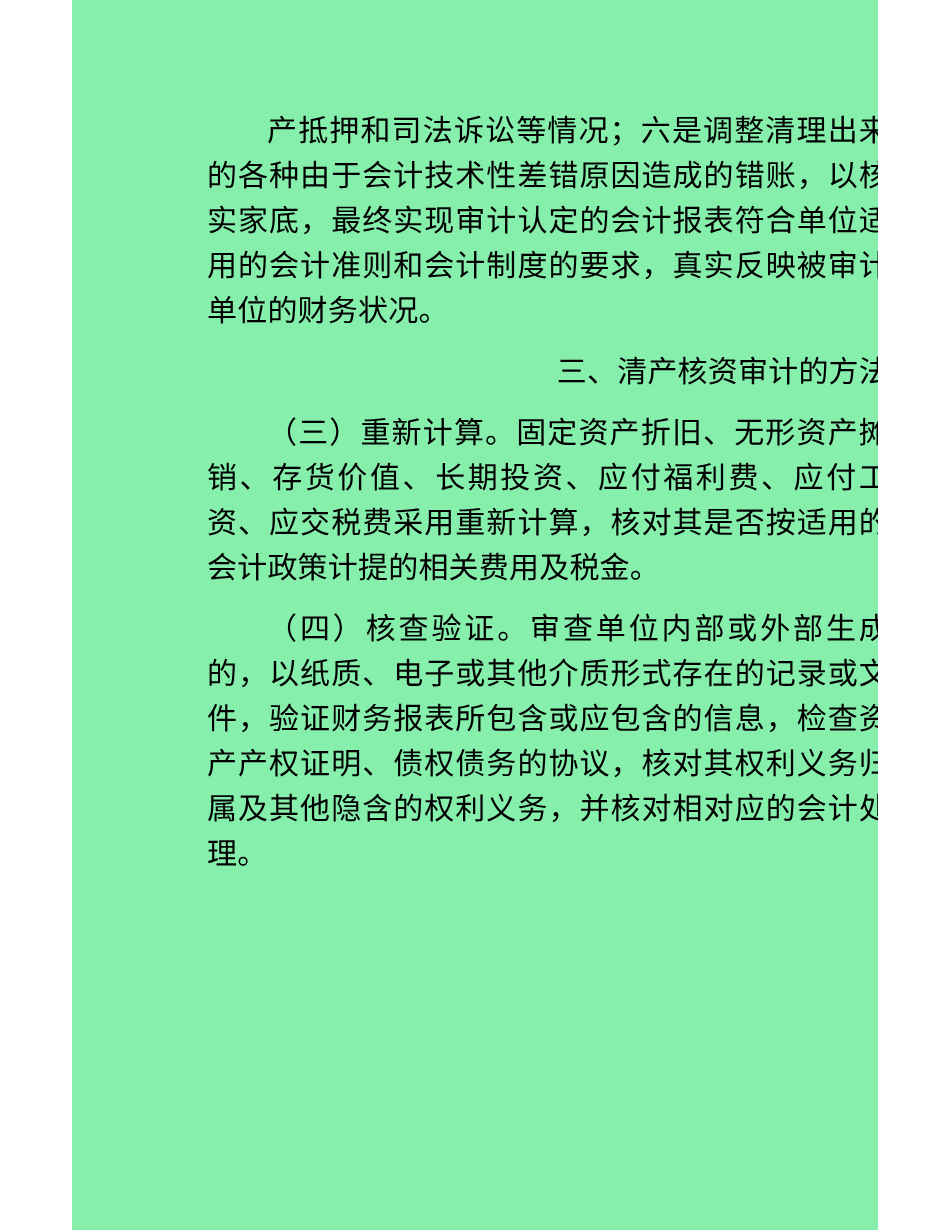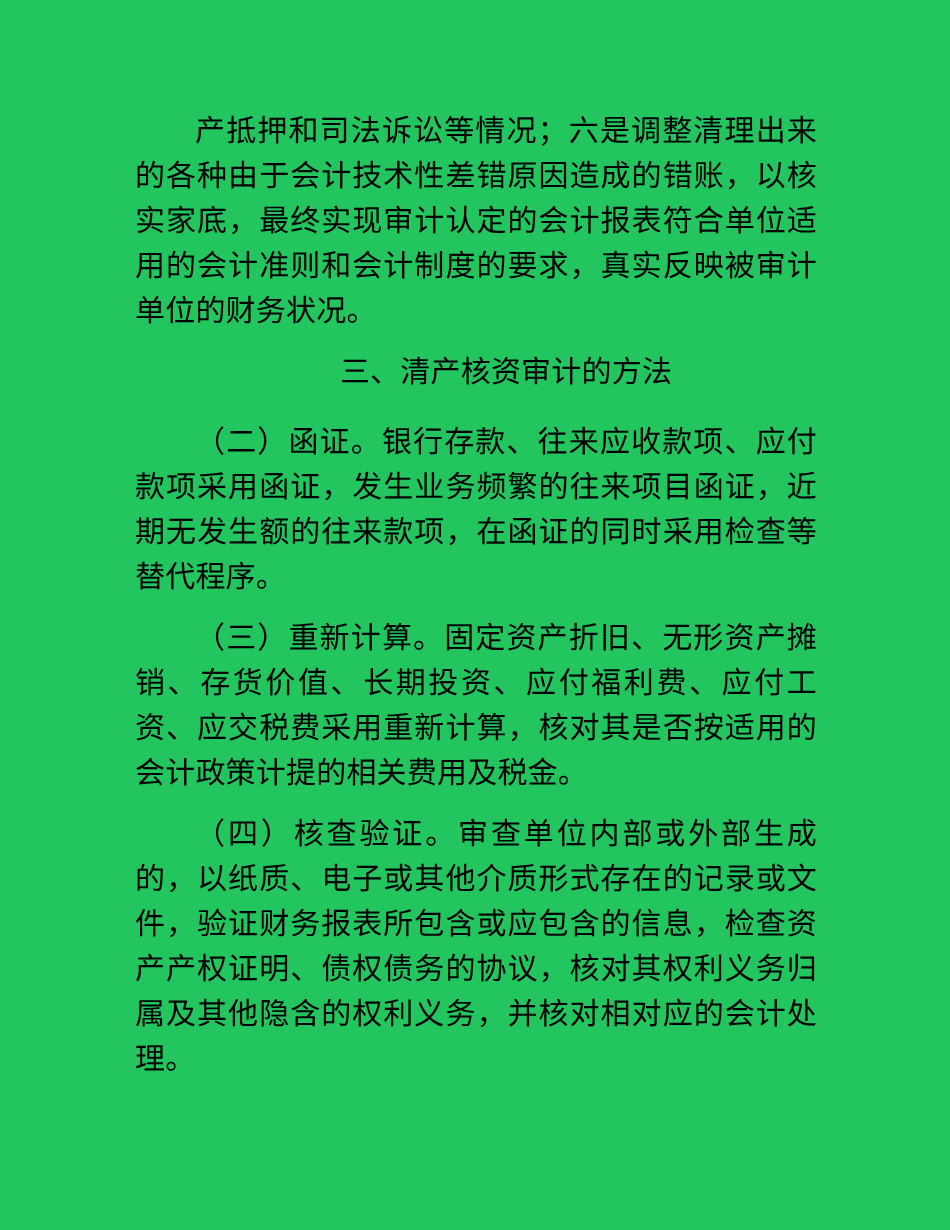--- a/index.html
+++ b/index.html
@@ -10,24 +10,24 @@
   }
 
   body {
     font-family: "Liberation Sans", "DejaVu Sans", sans-serif;
     color: #000000;
     -webkit-font-smoothing: antialiased;
   }
 
   #page {
     position: relative;
-    width: 950px;
+    width: 806px;
     height: 1230px;
     margin: 0 auto;
-    background: #22c55e;
+    background: #86efac;
     overflow: hidden;
     box-sizing: border-box;
   }
 
   #doc-body {
     position: absolute;
     left: 135px;
     top: 108px;
     width: 682px;
   }
@@ -45,37 +45,36 @@
     word-break: break-all;
     color: #000000;
   }
 
   .para:last-child {
     margin-bottom: 10px;
   }
 
   
   .para.heading {
-    text-align: center;
-    margin-bottom: 25px;
+    text-align: right;
+    margin-bottom: 16px;
   }
 </style>
 </head>
 <body>
 
 <div id="page">
 
   <div id="doc-body">
 
     <p class="para">产抵押和司法诉讼等情况；六是调整清理出来的各种由于会计技术性差错原因造成的错账，以核实家底，最终实现审计认定的会计报表符合单位适用的会计准则和会计制度的要求，真实反映被审计单位的财务状况。</p>
 
     <p class="para heading">三、清产核资审计的方法</p>
 
 
-    <p class="para">（二）函证。银行存款、往来应收款项、应付款项采用函证，发生业务频繁的往来项目函证，近期无发生额的往来款项，在函证的同时采用检查等替代程序。</p>
 
     <p class="para">（三）重新计算。固定资产折旧、无形资产摊销、存货价值、长期投资、应付福利费、应付工资、应交税费采用重新计算，核对其是否按适用的会计政策计提的相关费用及税金。</p>
 
     <p class="para">（四）核查验证。审查单位内部或外部生成的，以纸质、电子或其他介质形式存在的记录或文件，验证财务报表所包含或应包含的信息，检查资产产权证明、债权债务的协议，核对其权利义务归属及其他隐含的权利义务，并核对相对应的会计处理。</p>
 
   </div>
 
 </div>
 
 </body></html>

